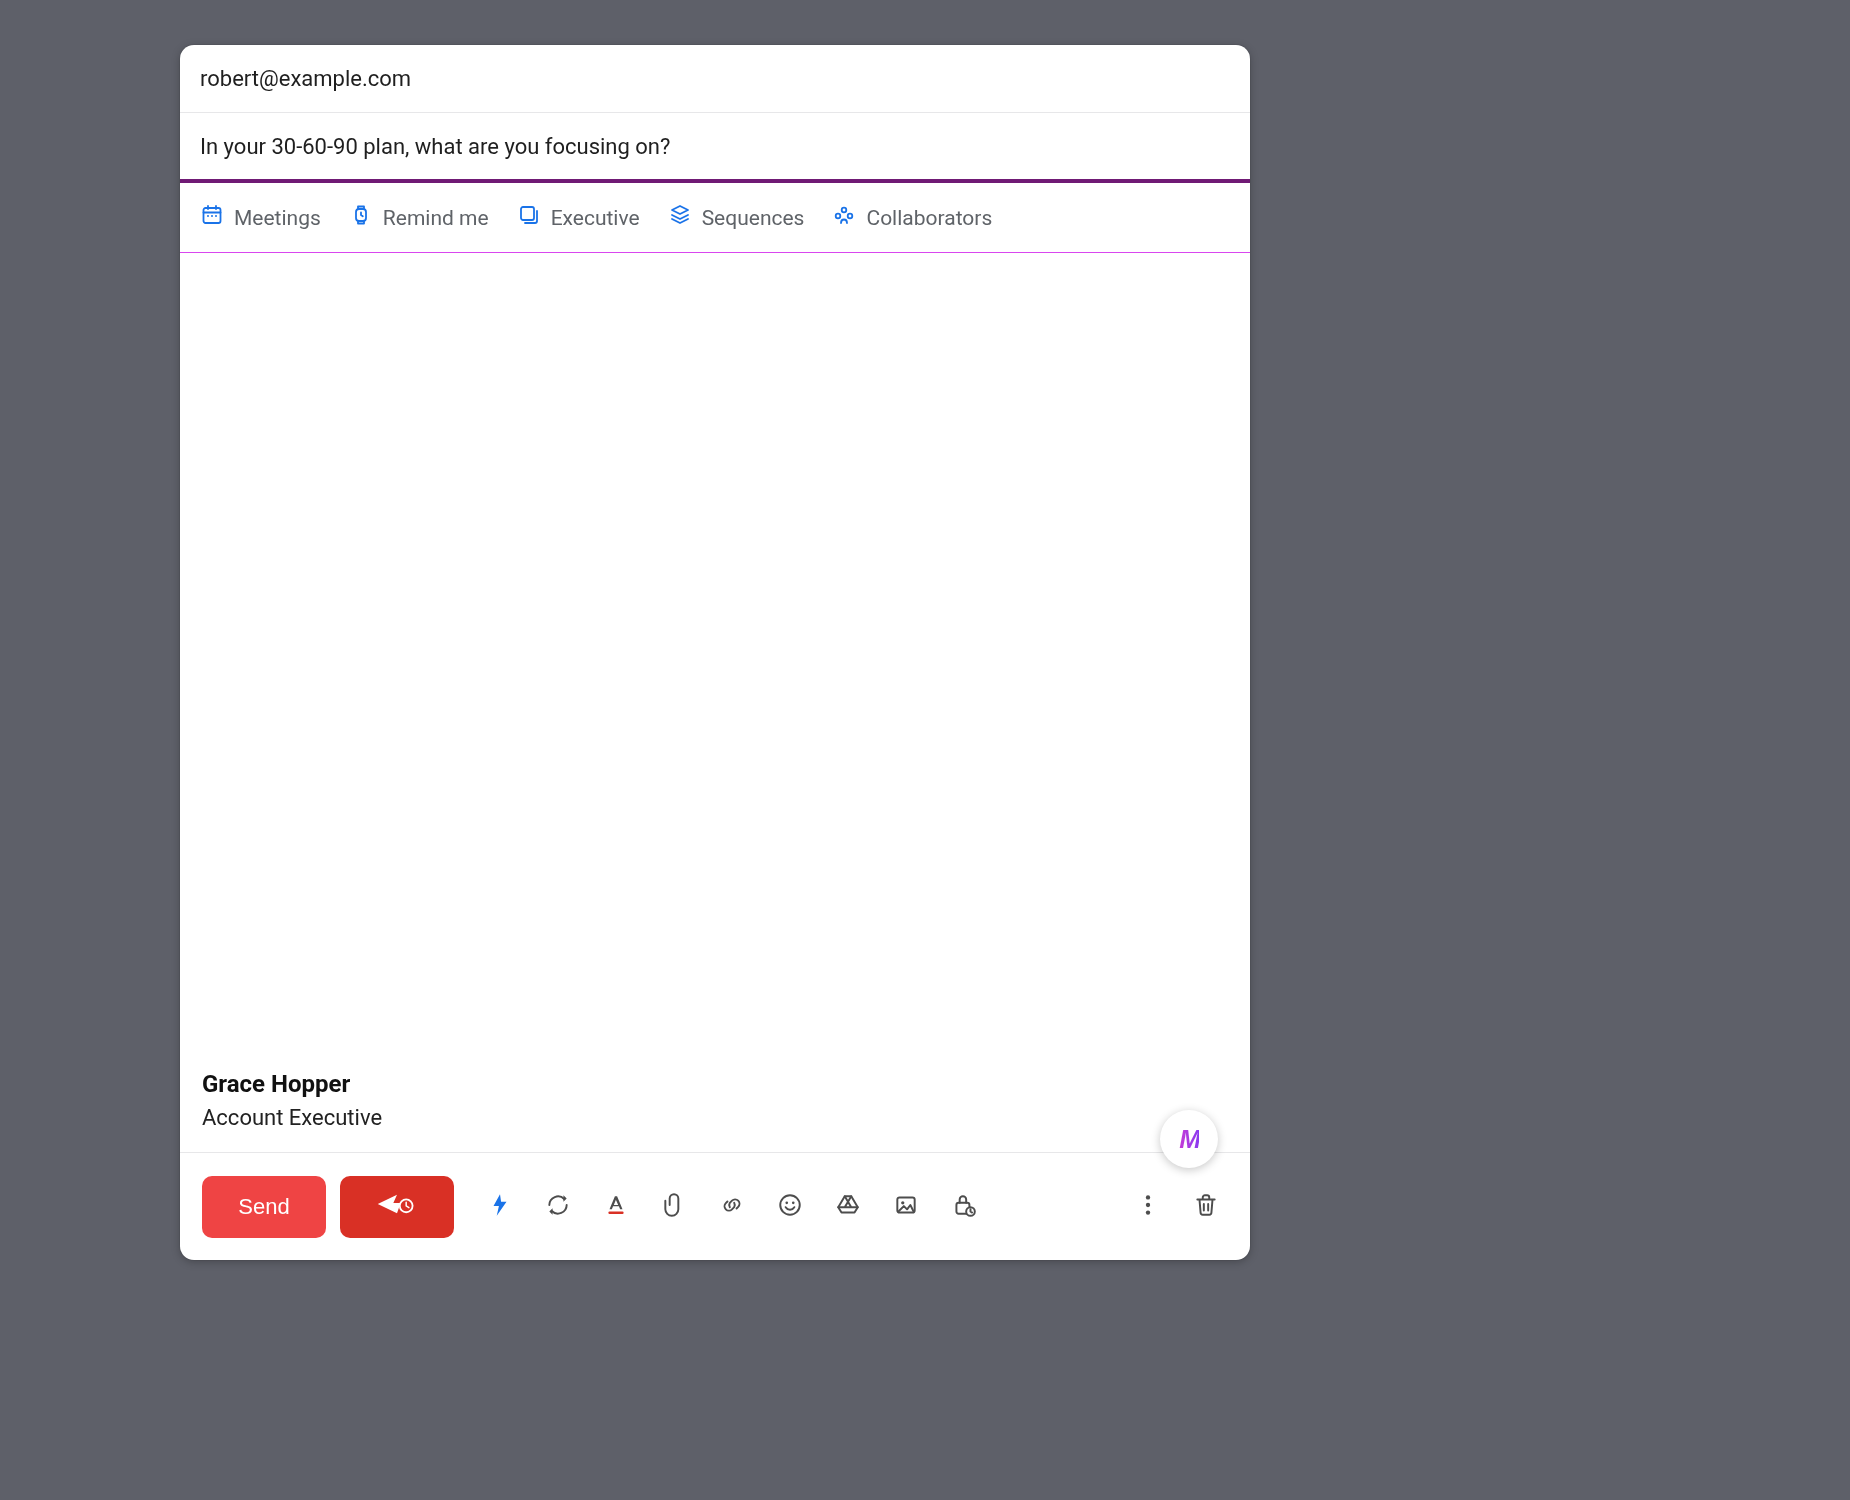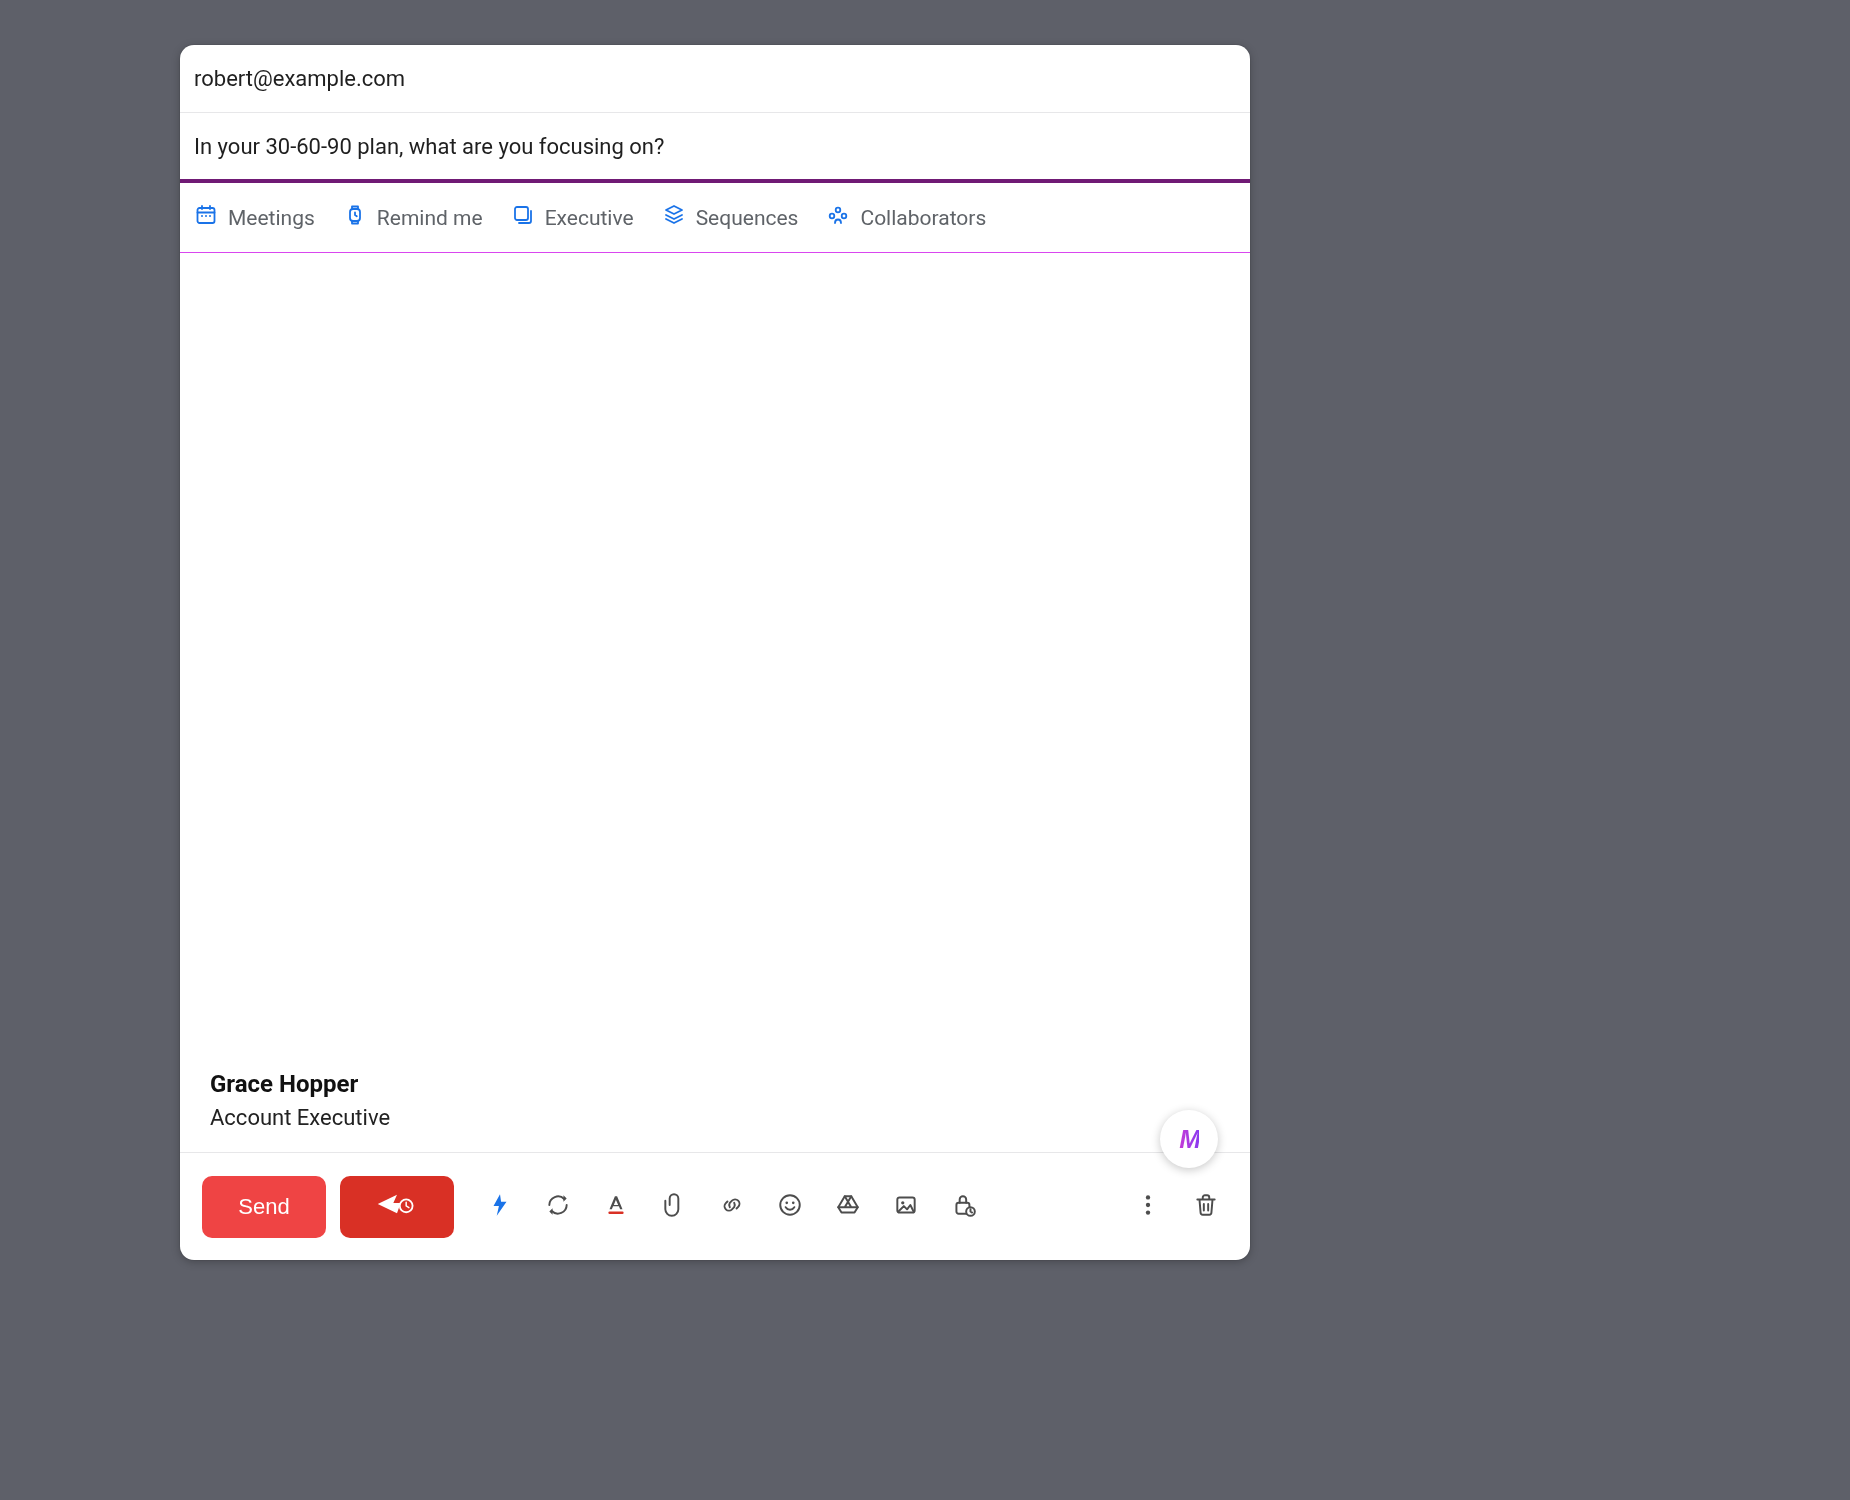--- a/index.html
+++ b/index.html
@@ -17,21 +17,21 @@
     height: 1215px;
     background: #fff;
     border-radius: 14px;
     box-shadow: 0 2px 8px rgba(0,0,0,0.25), 0 0 0 1px rgba(0,0,0,0.05);
     display: flex;
     flex-direction: column;
     overflow: hidden;
     position: relative;
   }
   .row {
-    padding: 0 14px;
+    padding: 0 20px;
   }
   .to-row {
     height: 68px;
     display: flex;
     align-items: center;
     border-bottom: 1px solid #e7e7e9;
     font-size: 22px;
     color: #1f1f1f;
   }
   .subject-row {
@@ -58,21 +58,21 @@
     cursor: pointer;
   }
   .tool svg { width: 24px; height: 24px; flex: 0 0 24px; }
   .body-area {
     flex: 1 1 auto;
     padding: 22px;
     position: relative;
   }
   .signature {
     position: absolute;
-    left: 30px;
+    left: 22px;
     bottom: 22px;
   }
   .sig-name { font-size: 24px; font-weight: 700; color: #111; }
   .sig-title { font-size: 22px; color: #222; margin-top: 7px; }
   .fab {
     position: absolute;
     right: 32px;
     bottom: 92px;
     width: 58px; height: 58px;
     border-radius: 50%;

